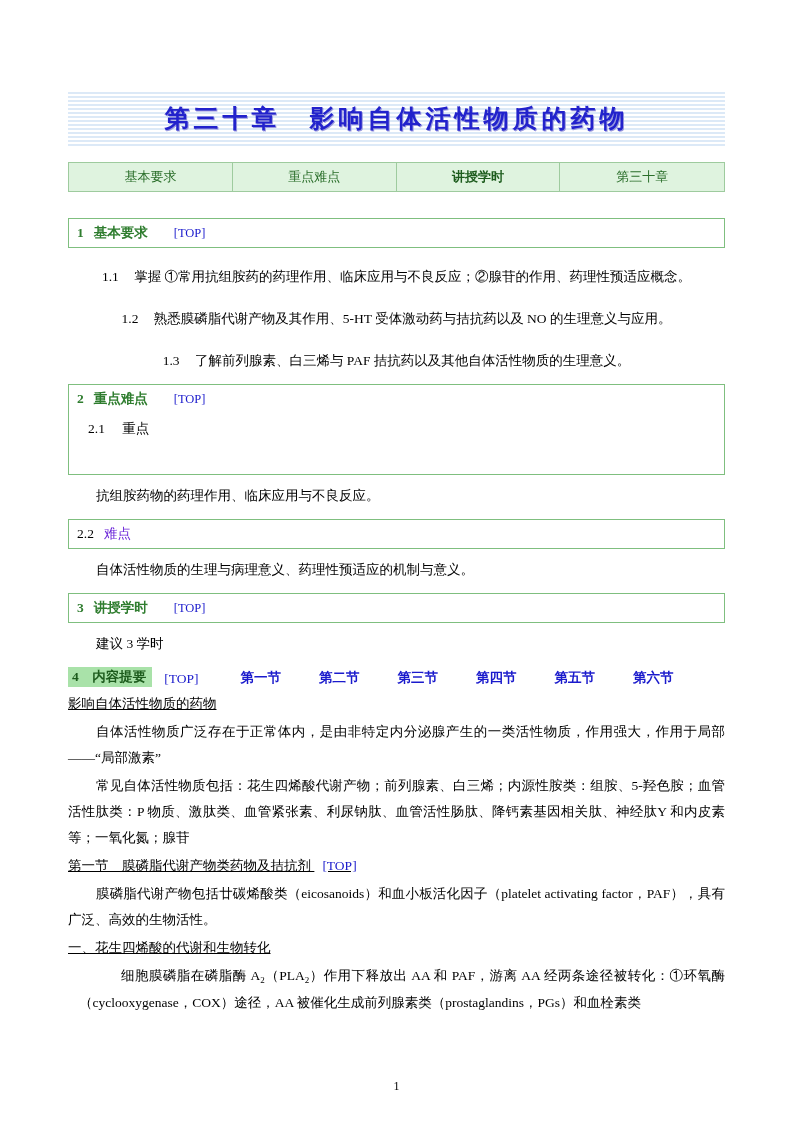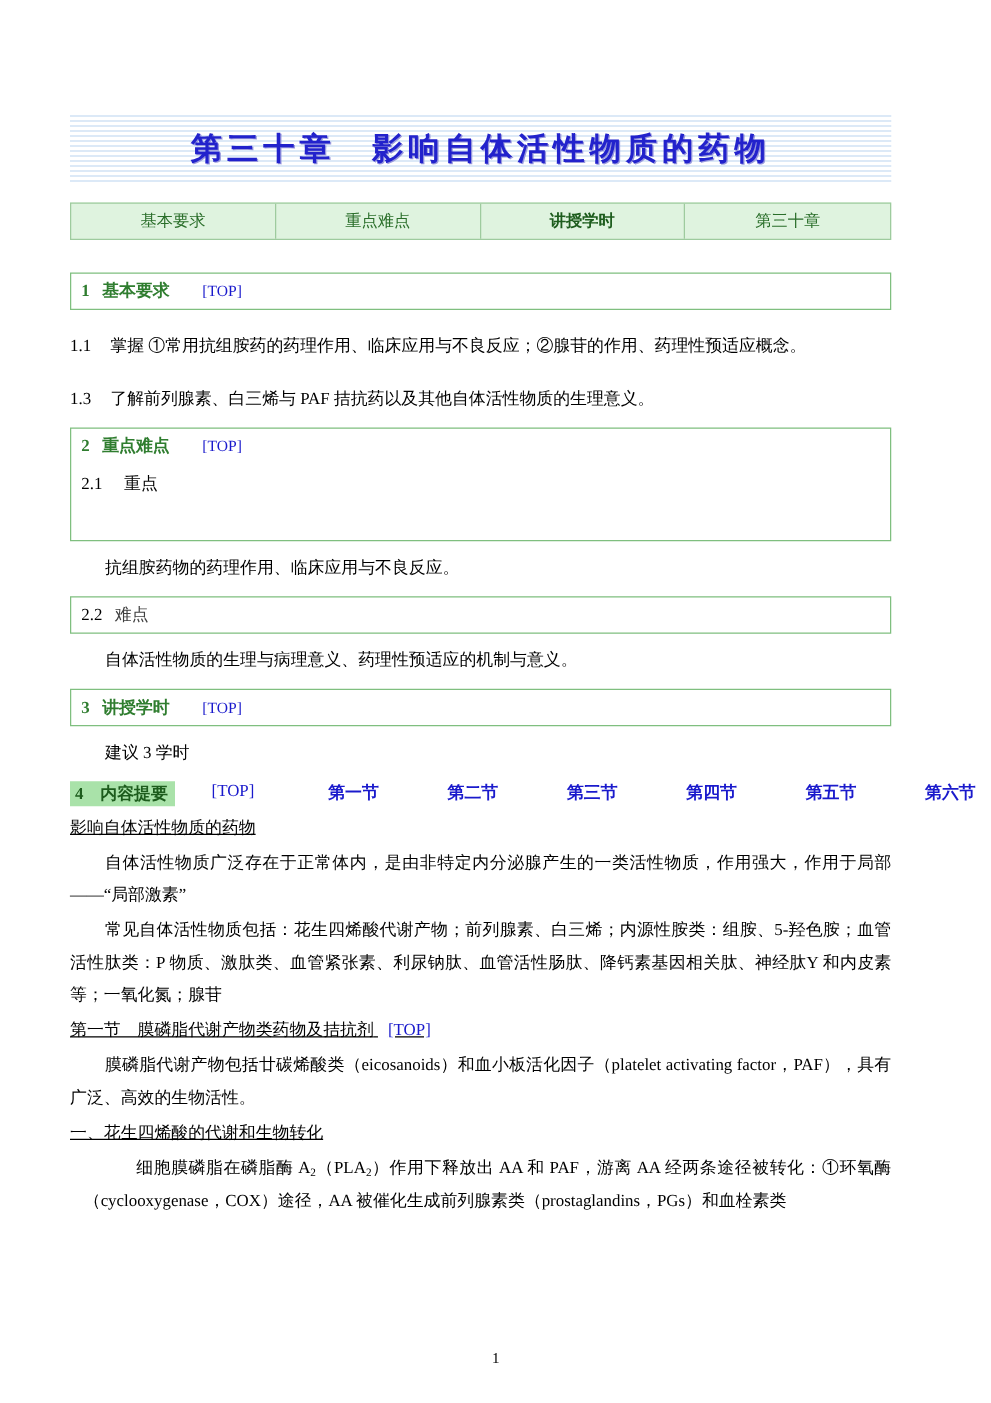--- a/index.html
+++ b/index.html
@@ -17,21 +17,21 @@
   }
   .page {
     position: relative;
     width: 793px;
     height: 1122px;
     box-sizing: border-box;
     padding: 0;
   }
   .content {
     position: absolute;
-    left: 56px;
+    left: 68px;
     top: 90px;
     width: 657px;
   }
 
   
   .title-banner {
     position: relative;
     height: 56px;
     background:
       repeating-linear-gradient(
@@ -105,54 +105,55 @@
   }
   .top-link {
     color: #1a1acc;
     font-size: 12.5px;
     margin-right: 40px;
   }
   .sec-sub {
     font-size: 13.5px;
     margin-top: 12px;
     color: #000;
+    margin-left: 11px;
   }
   .sec-sub .lbl { margin-left: 0px; }
   .sec-sub .num { margin-right: 14px; }
 
   
   p.body {
     font-size: 13.5px;
     line-height: 26px;
     margin: 0 0 2px 0;
     text-align: justify;
   }
   p.body.indent { text-indent: 28px; }
   p.body.indent2 { text-indent: 42px; margin-left: 11px; }
   p.center { text-align: left; text-indent: 0; text-decoration: underline; }
   .list-line {
     font-size: 13.5px;
     line-height: 26px;
     margin: 16px 0 2px 0;
+    text-align: center;
   }
   .list-line .ln { margin-right: 12px; }
   .box-para {
     font-size: 13.5px;
     line-height: 26px;
     margin: 4px 0 10px 0;
     text-indent: 28px;
   }
 
   
   .sec4-line {
     display: flex;
-    align-items: flex-start;
+    align-items: flex-end;
     font-size: 13.5px;
     margin-bottom: 4px;
-    gap: 17px;
   }
   .sec4-tag {
     background: #a9e2a9;
     color: #1d5c1d;
     font-weight: bold;
     padding: 1px 6px 1px 4px;
     margin-right: 12px;
     white-space: nowrap;
   }
   .sec4-top {
@@ -203,20 +204,24 @@
         <span class="sec-num">1</span>
         <span class="sec-title">基本要求</span>
         <span class="top-link">[TOP]</span>
       </div>
     </div>
 
     <div class="list-line">
       <span class="ln">1.1</span>
       <span>掌握  ①常用抗组胺药的药理作用、临床应用与不良反应；②腺苷的作用、药理性预适应概念。</span>
     </div>
+    <div class="list-line">
+      <span class="ln">1.2</span>
+      <span>熟悉膜磷脂代谢产物及其作用、5-HT 受体激动药与拮抗药以及 NO 的生理意义与应用。</span>
+    </div>
     <div class="list-line" style="margin-bottom:10px;">
       <span class="ln">1.3</span>
       <span>了解前列腺素、白三烯与 PAF 拮抗药以及其他自体活性物质的生理意义。</span>
     </div>
 
     <div class="sec-box tall">
       <div class="sec-head">
         <span class="sec-num">2</span>
         <span class="sec-title">重点难点</span>
         <span class="top-link">[TOP]</span>
@@ -225,21 +230,21 @@
         <span class="num">2.1</span>
         <span class="lbl">重点</span>
       </div>
     </div>
 
     <div class="box-para">抗组胺药物的药理作用、临床应用与不良反应。</div>
 
     <div class="sec-box">
       <div class="sec-head">
         <span class="sec-num" style="color:#000;font-weight:normal;font-family:Liberation Serif, serif;">2.2</span>
-        <span class="sec-title" style="color:#404040;font-weight:normal;">难点</span>
+        <span class="sec-title" style="color:#6d28d9;font-weight:normal;">难点</span>
       </div>
     </div>
 
     <div class="box-para">自体活性物质的生理与病理意义、药理性预适应的机制与意义。</div>
 
     <div class="sec-box">
       <div class="sec-head">
         <span class="sec-num">3</span>
         <span class="sec-title">讲授学时</span>
         <span class="top-link">[TOP]</span>

